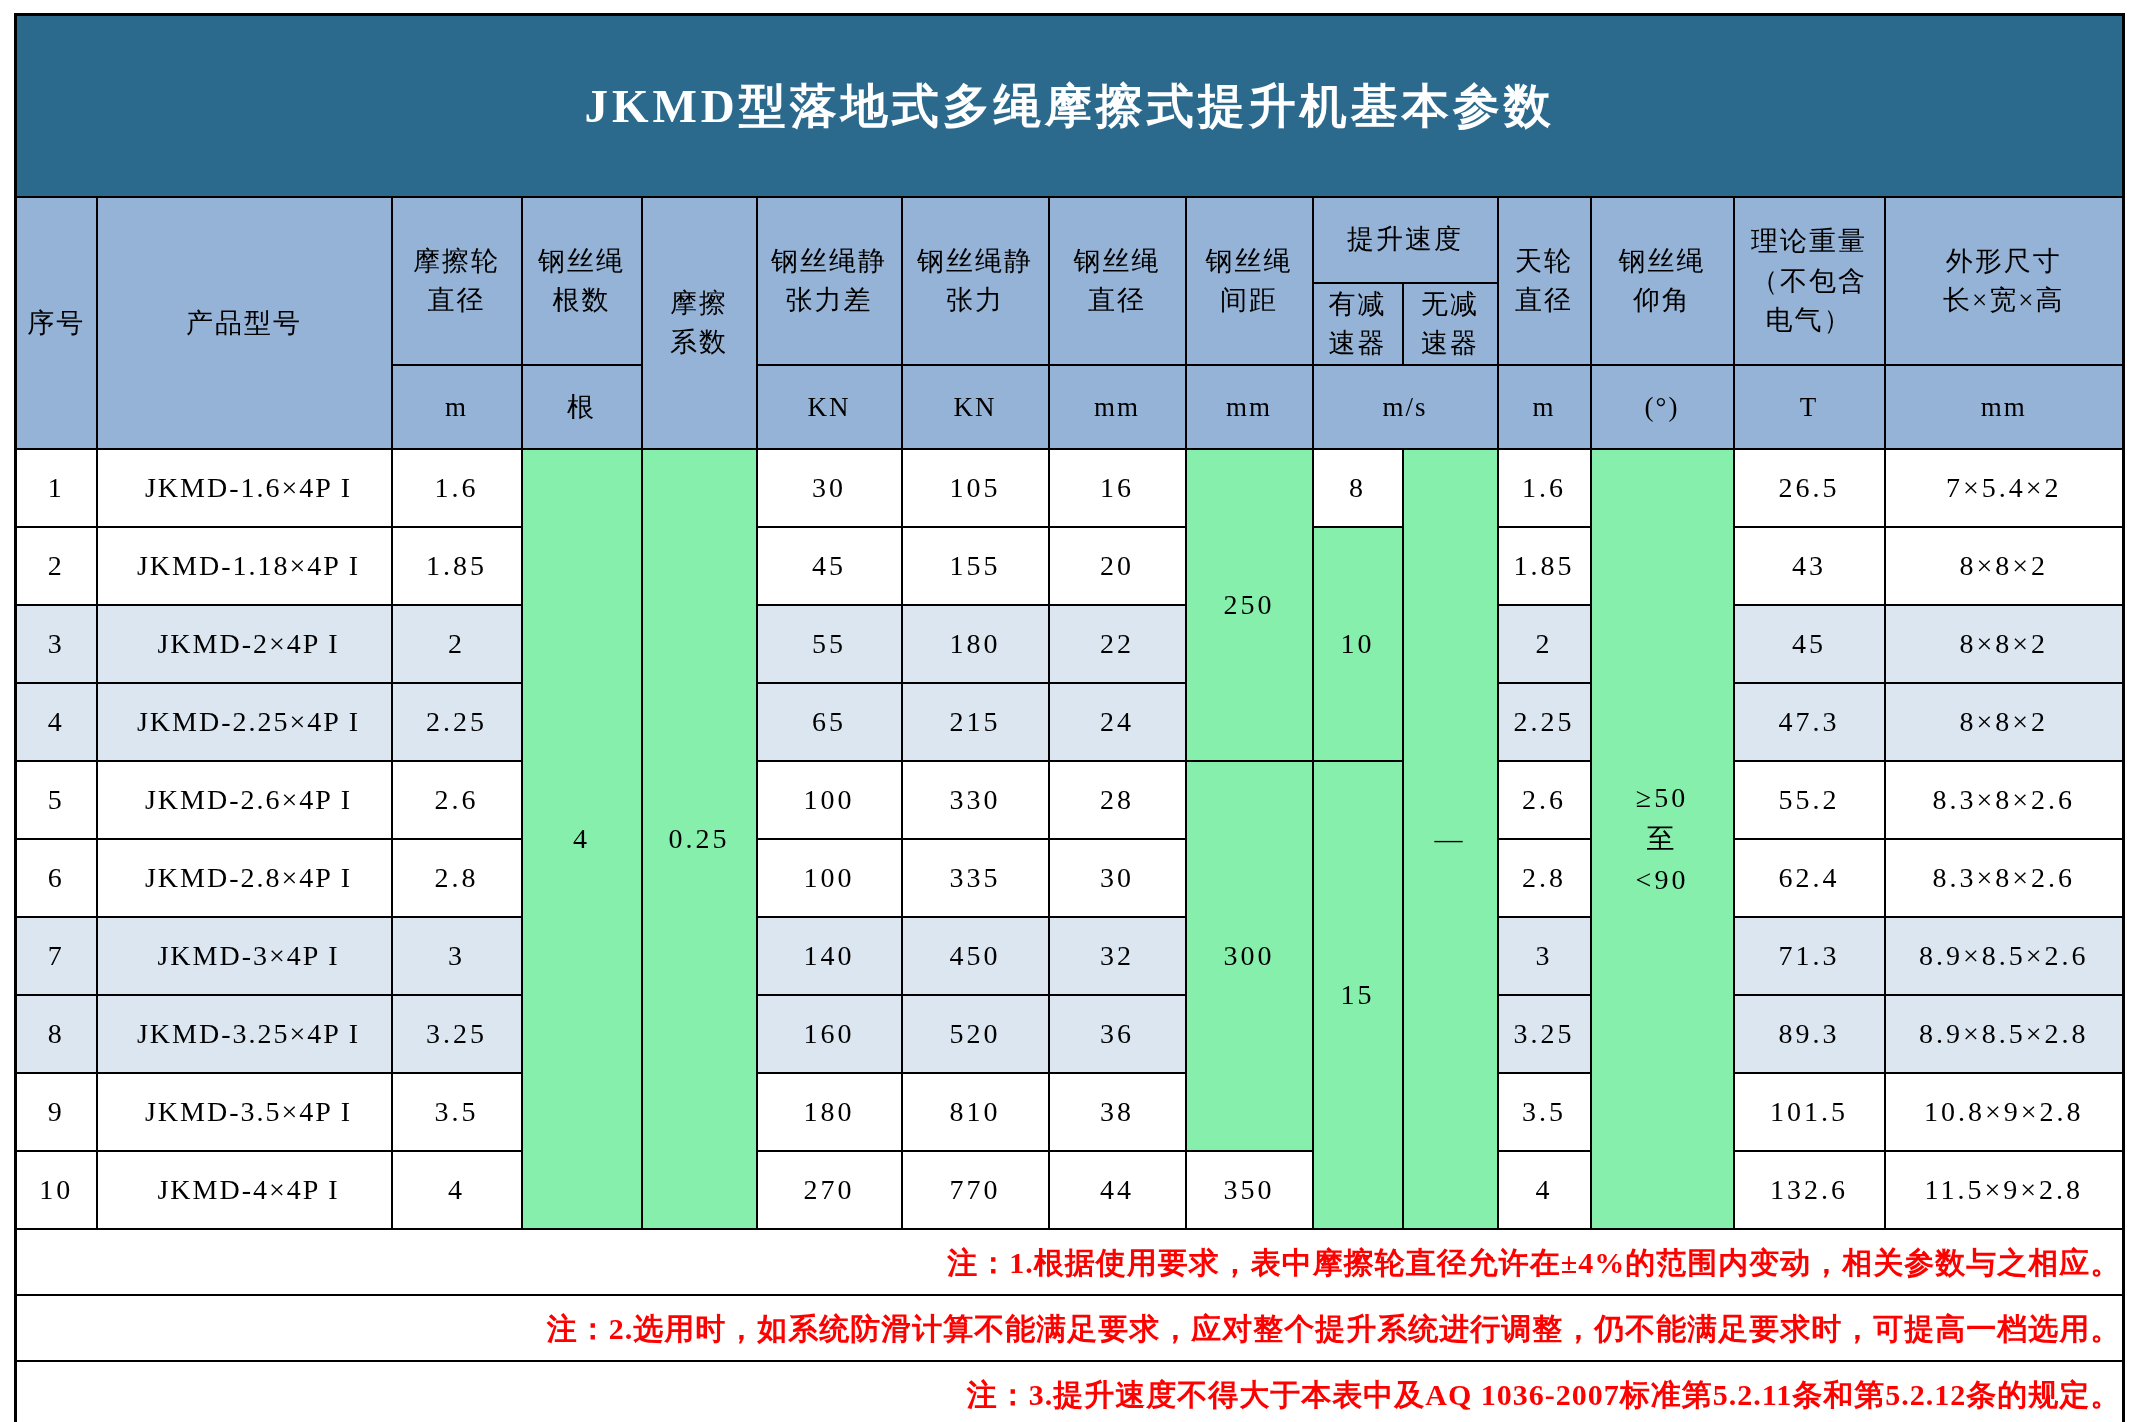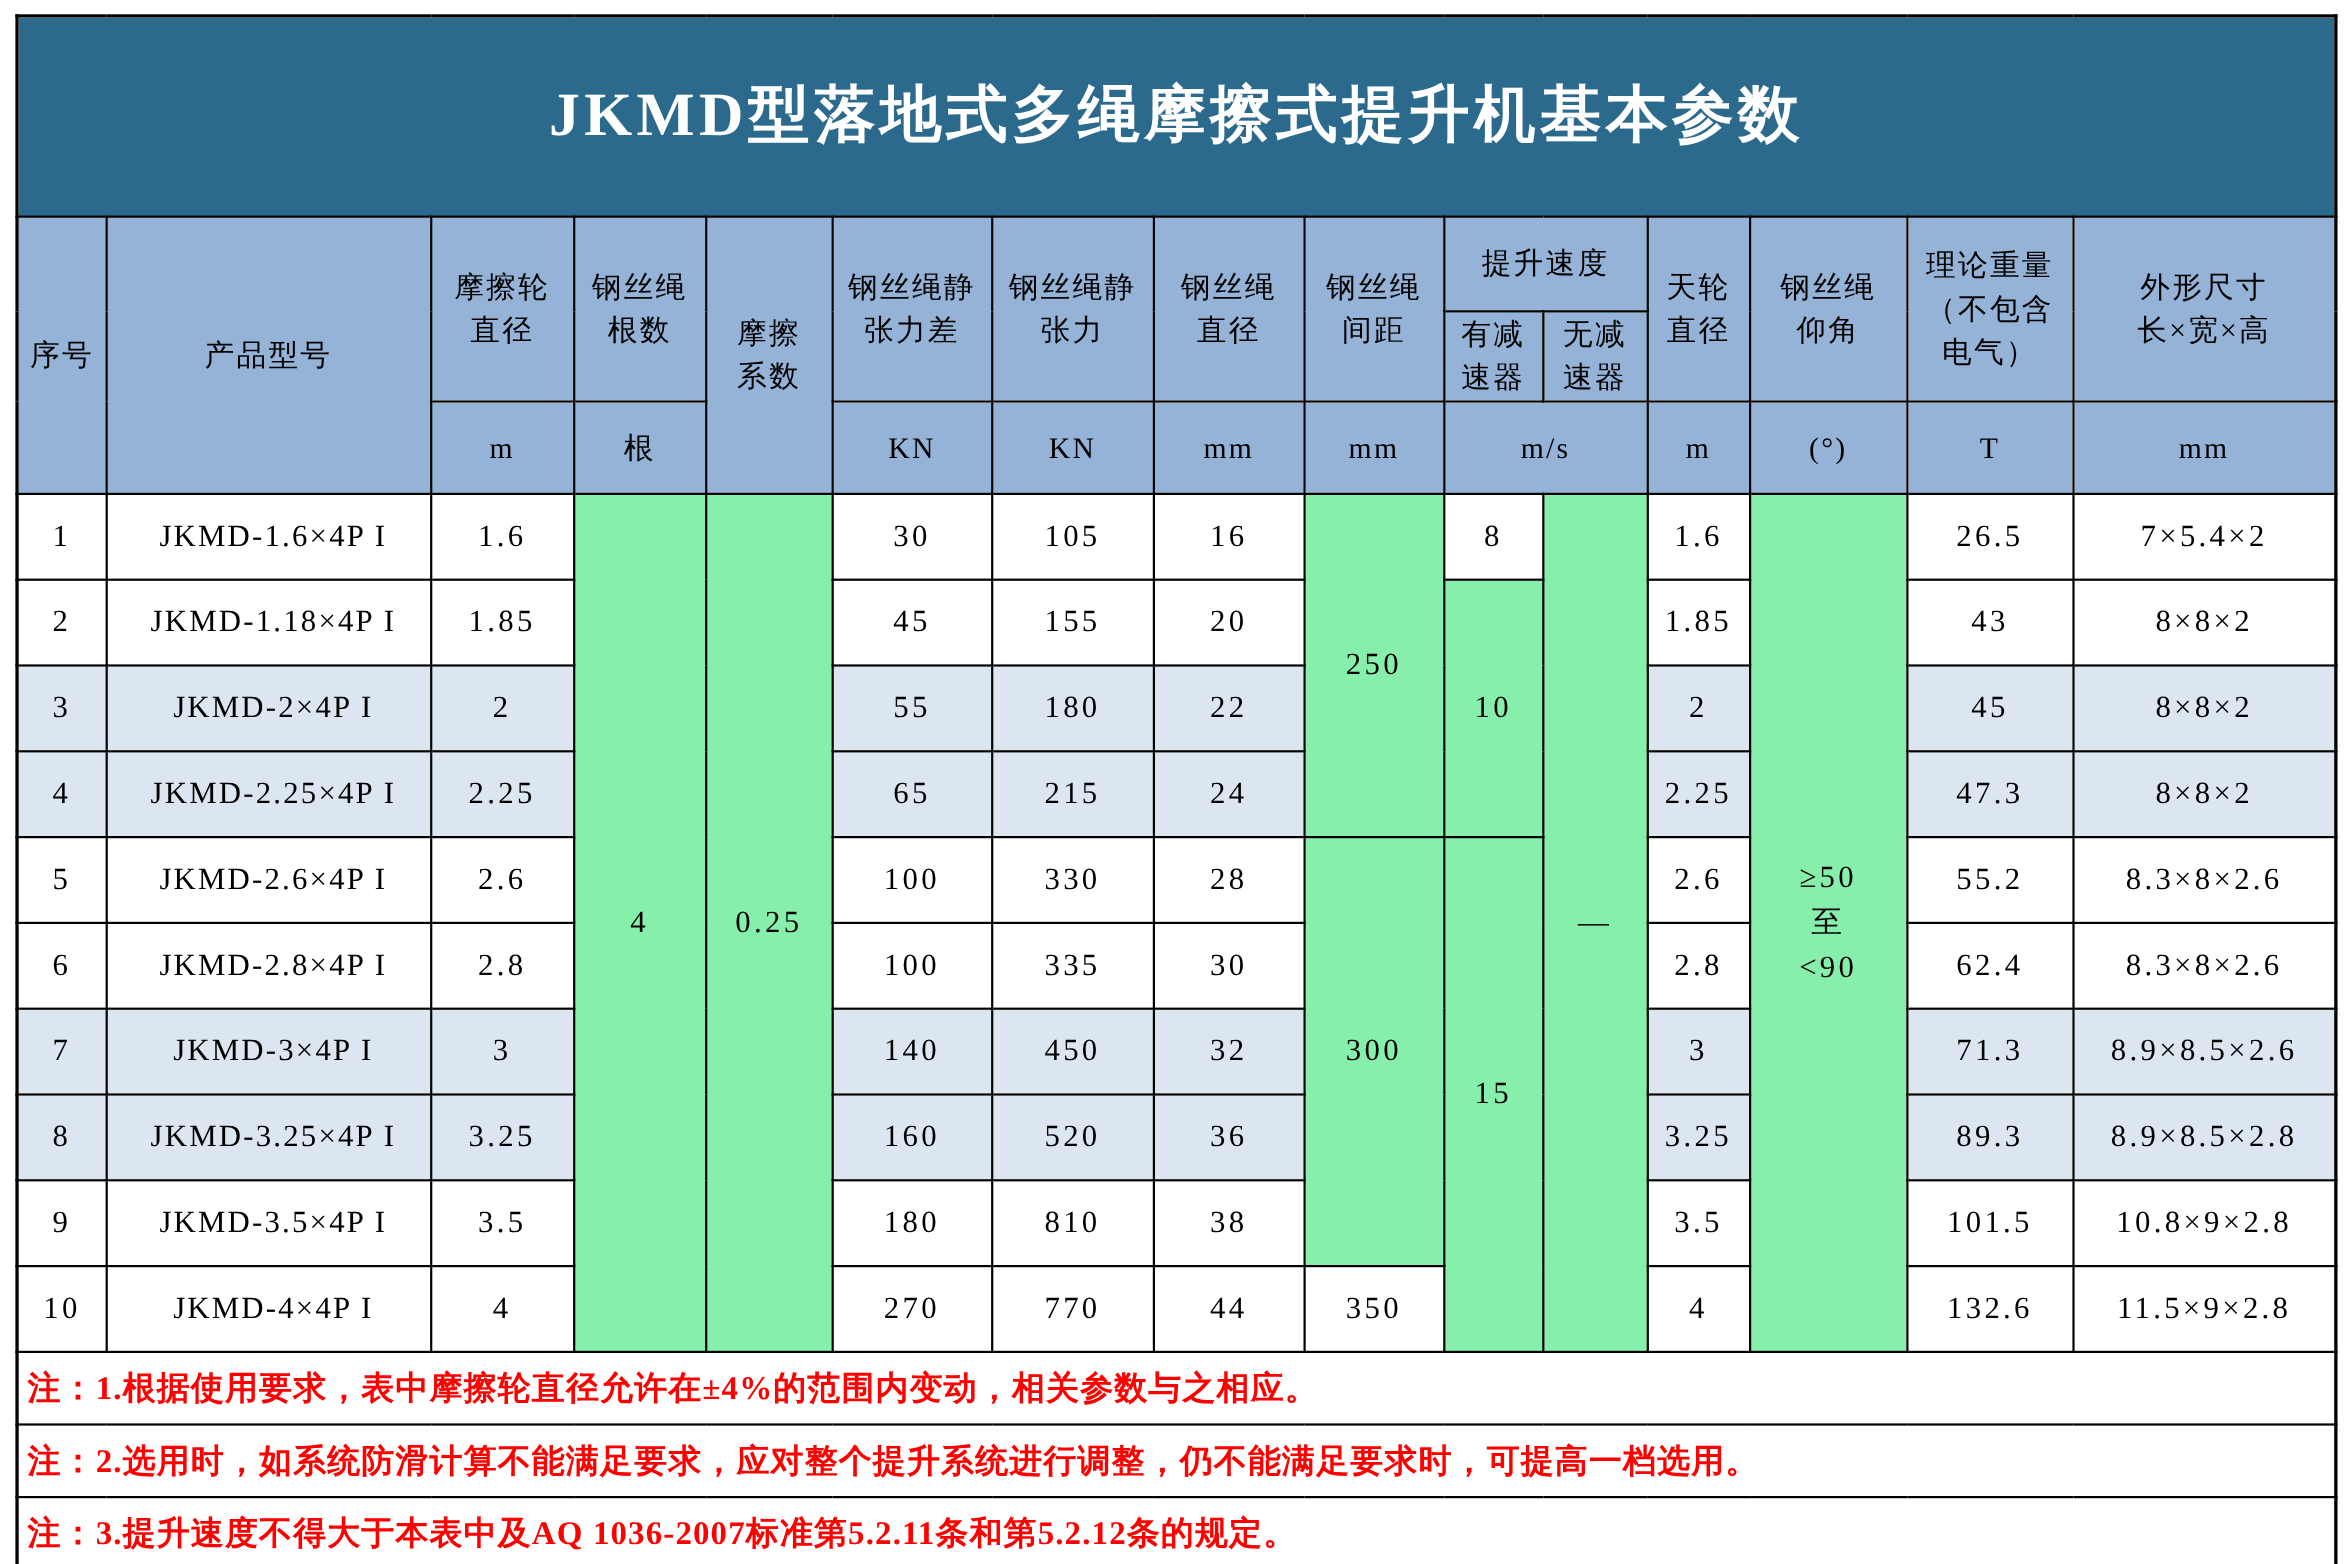--- a/index.html
+++ b/index.html
@@ -4,31 +4,31 @@
 <style>
   html,body{margin:0;padding:0;background:#ffffff;}
   body{width:2136px;height:1422px;box-sizing:border-box;padding:13px 14px;
        font-family:"Liberation Serif","DejaVu Serif",serif;}
   table{border-collapse:collapse;table-layout:fixed;width:2108px;
         border:3px solid #000;}
   td{border:2px solid #000;text-align:center;vertical-align:middle;
      font-size:28px;color:#000;letter-spacing:3px;overflow:hidden;
      white-space:pre-line;line-height:1.45;}
   tr.title-row td{height:178px;background:#2b6a8d;color:#ffffff;
-     font-size:56px;font-weight:bold;letter-spacing:4px;}
+     font-size:47px;font-weight:bold;letter-spacing:4px;}
   tr.h1 td,tr.h2 td,tr.h3 td{background:#95b3d7;font-size:27px;letter-spacing:2px;}
   tr.h1 td{height:82px;}
   tr.h2 td{height:74px;margin-left:45px;}
   tr.h3 td{height:80px;}
   tbody tr.data td{height:74px;background:#ffffff;}
   tbody tr.data.alt td{background:#dce6f1;}
   tbody tr.data td.merged{background:#86efac;}
   td.model{text-align:center;padding-left:10px;letter-spacing:2px;}
   tr.note-row td{height:62px;background:#ffffff;color:#ff0000;font-weight:bold;
-     text-align:left;padding-left:8px;font-size:30px;letter-spacing:1px;}
+     text-align:right;padding-left:8px;font-size:30px;letter-spacing:1px;}
 </style>
 </head>
 <body>
 
 <table>
   <colgroup>
     <col style="width:81px">
       <col style="width:295px">
       <col style="width:130px">
     <col style="width:120px">

